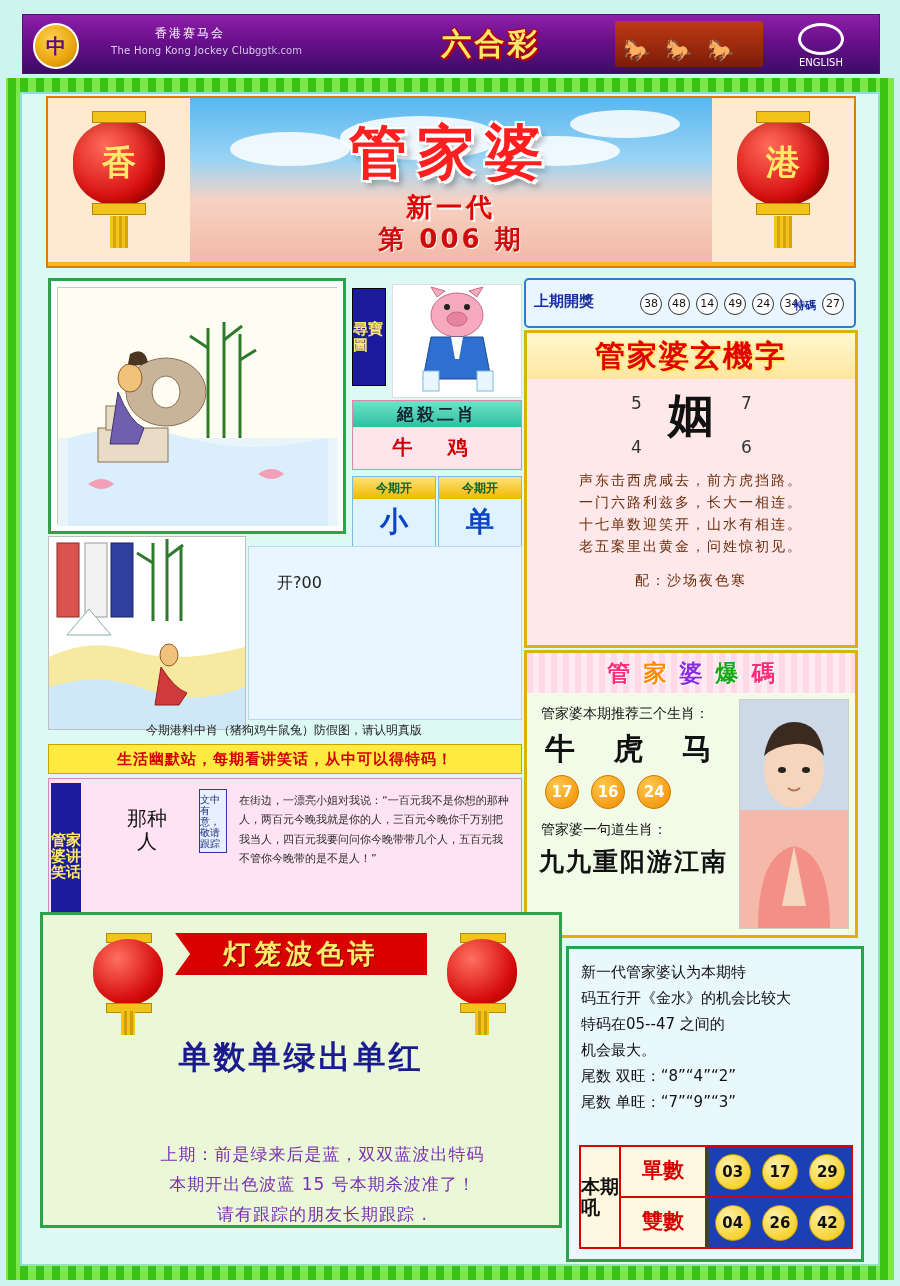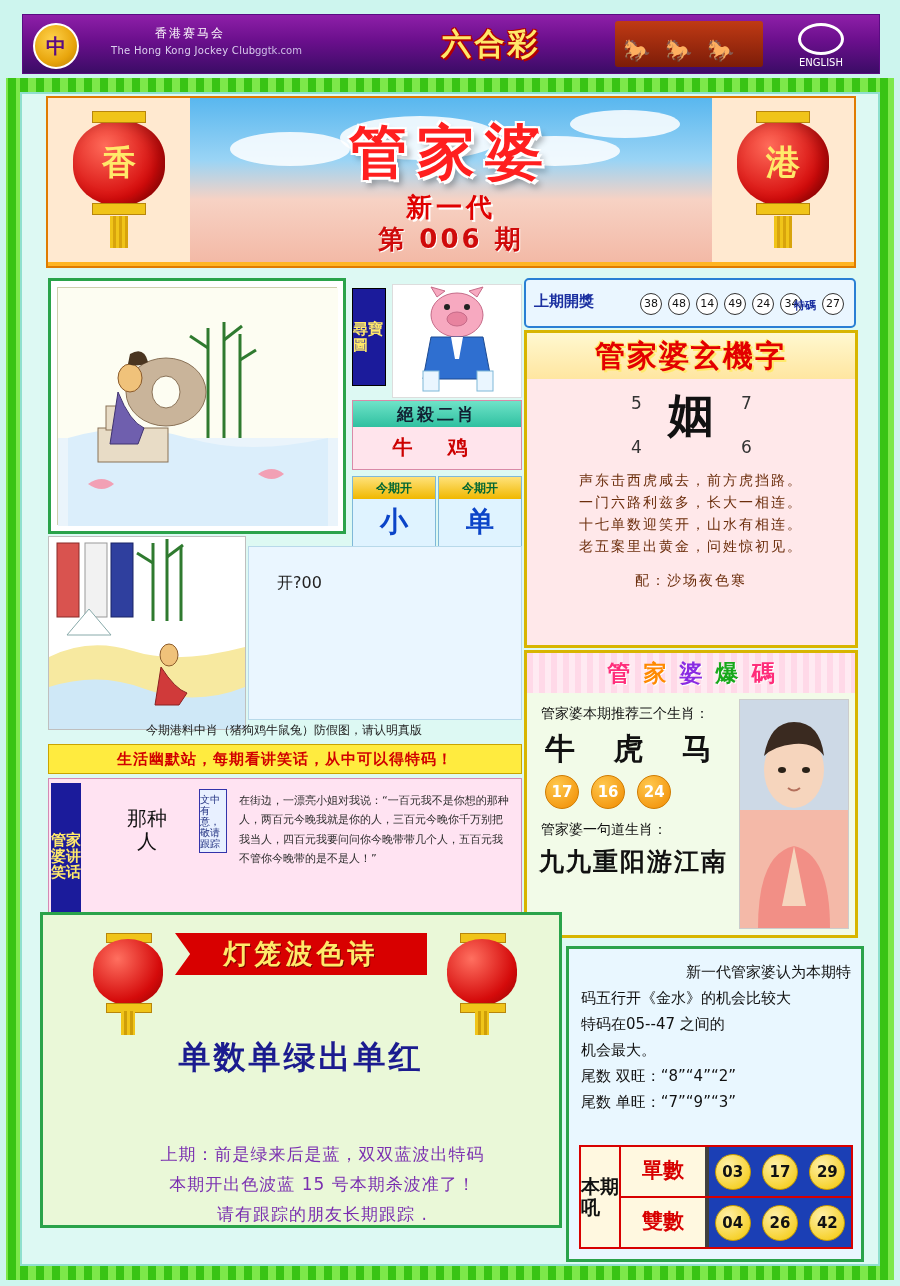--- a/index.html
+++ b/index.html
@@ -598,21 +598,21 @@
     </div>
     <div class="note">
       <div>上期：前是绿来后是蓝，双双蓝波出特码</div>
       <div>本期开出色波蓝 15 号本期杀波准了！</div>
       <div>请有跟踪的朋友长期跟踪 .</div>
     </div>
   </div>
 
   <div class="pred">
     <div class="lines">
-      <div style="text-align:right">新一代管家婆认为本期特</div>
+      <div style="text-align:left">新一代管家婆认为本期特</div>
       <div>码五行开《金水》的机会比较大</div>
       <div>特码在05--47 之间的</div>
       <div>机会最大。</div>
       <div>尾数 双旺：“8”“4”“2”</div>
       <div>尾数 单旺：“7”“9”“3”</div>
     </div>
     <div class="table">
       <div class="vlbl">本期吼</div>
       <div class="rows">
         <div class="row">

